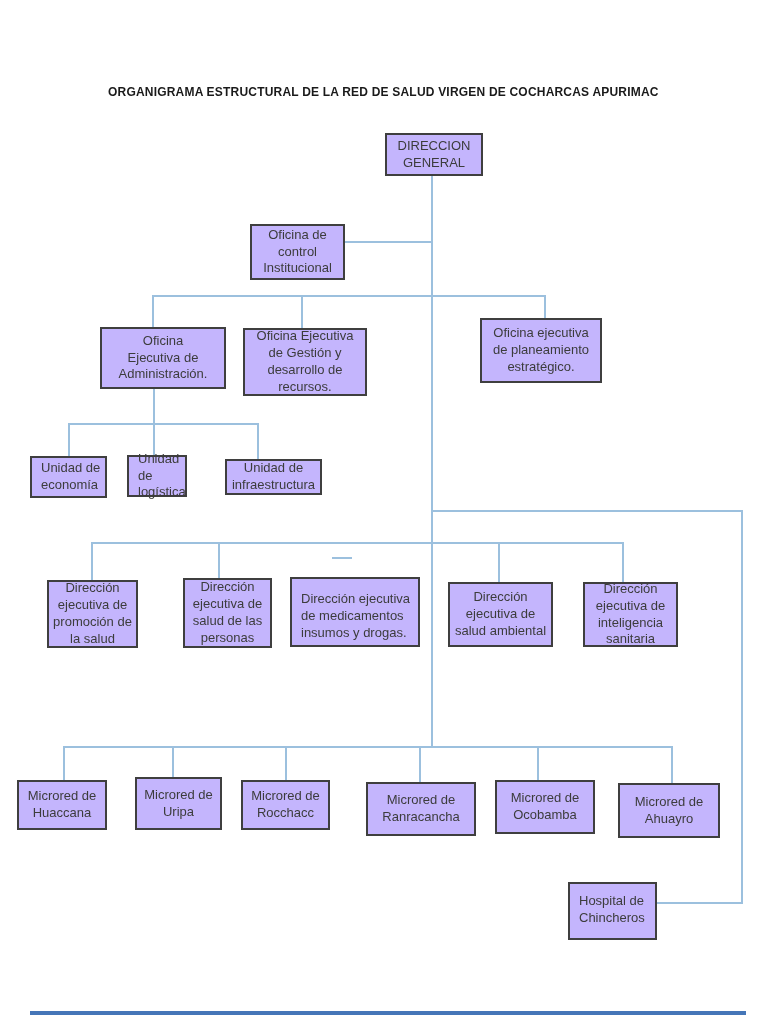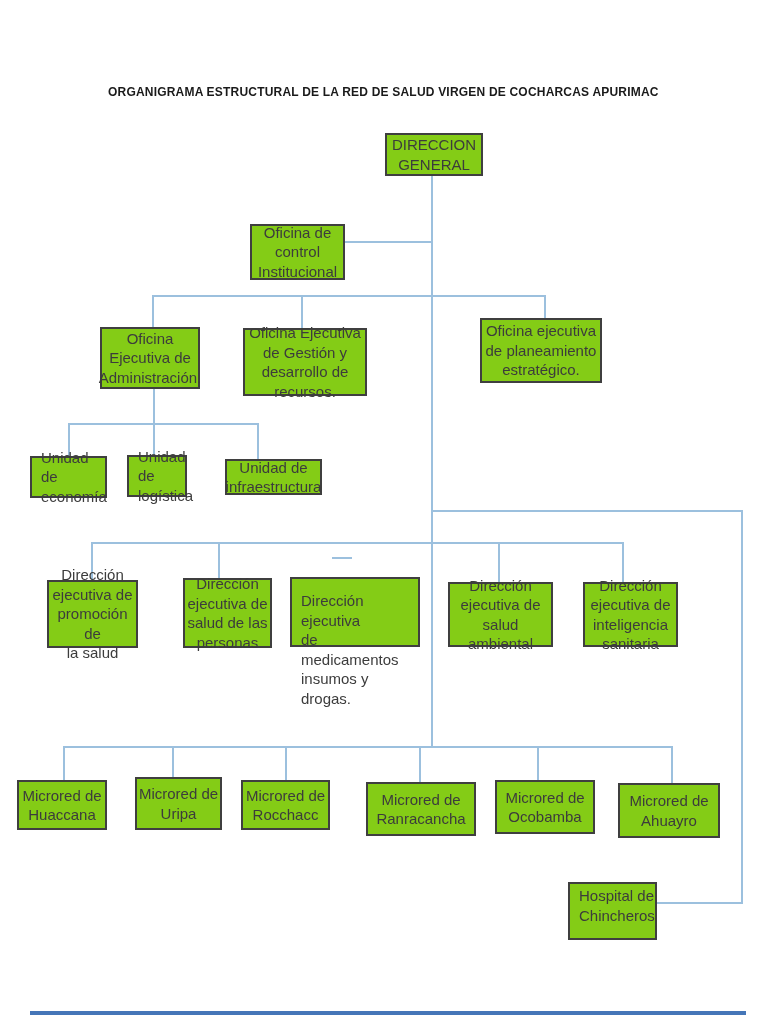--- a/index.html
+++ b/index.html
@@ -17,27 +17,27 @@
     font-size:12px;
     font-weight:bold;
     color:#1a1a1a;
     letter-spacing:0.2px;
     white-space:nowrap;
   }
   .node{
     position:absolute;
     box-sizing:border-box;
     border:2px solid #3f3f3f;
-    background:#84cc16;
+    background:#c4b5fd;
     display:flex;
     align-items:center;
     justify-content:center;
     text-align:center;
     white-space:pre-line;
-    font-size:15px;
+    font-size:13px;
     line-height:1.3;
     color:#3c3c3c;
   }
   .node.left{
     justify-content:flex-start;
     text-align:left;
     padding-left:9px;
   }
   .node.top{
     align-items:flex-start;
@@ -92,21 +92,21 @@
   <div class="c" style="left:671px;top:746px;width:2px;height:37px;"></div>
 
   <div class="c bottom" style="left:30px;top:1011px;width:716px;height:4px;"></div>
 
   <div class="node" style="left:385px;top:133px;width:98px;height:43px;">DIRECCION
 GENERAL</div>
   <div class="node" style="left:250px;top:224px;width:95px;height:56px;">Oficina de
 control
 Institucional</div>
 
-  <div class="node" style="left:100px;top:327px;width:100px;height:62px;">Oficina
+  <div class="node" style="left:100px;top:327px;width:126px;height:62px;">Oficina
 Ejecutiva de
 Administración.</div>
   <div class="node" style="left:243px;top:328px;width:124px;height:68px;">Oficina Ejecutiva
 de Gestión y
 desarrollo de
 recursos.</div>
   <div class="node" style="left:480px;top:318px;width:122px;height:65px;">Oficina ejecutiva
 de planeamiento
 estratégico.</div>
 
@@ -142,16 +142,16 @@
 Uripa</div>
   <div class="node" style="left:241px;top:780px;width:89px;height:50px;">Microred de
 Rocchacc</div>
   <div class="node" style="left:366px;top:782px;width:110px;height:54px;">Microred de
 Ranracancha</div>
   <div class="node" style="left:495px;top:780px;width:100px;height:54px;">Microred de
 Ocobamba</div>
   <div class="node" style="left:618px;top:783px;width:102px;height:55px;">Microred de
 Ahuayro</div>
 
-  <div class="node left top" style="left:568px;top:882px;width:89px;height:58px;padding-top:2px;">Hospital de
+  <div class="node left top" style="left:568px;top:882px;width:89px;height:58px;padding-top:9px;">Hospital de
 Chincheros</div>
 
 </div>
 
 </body></html>

